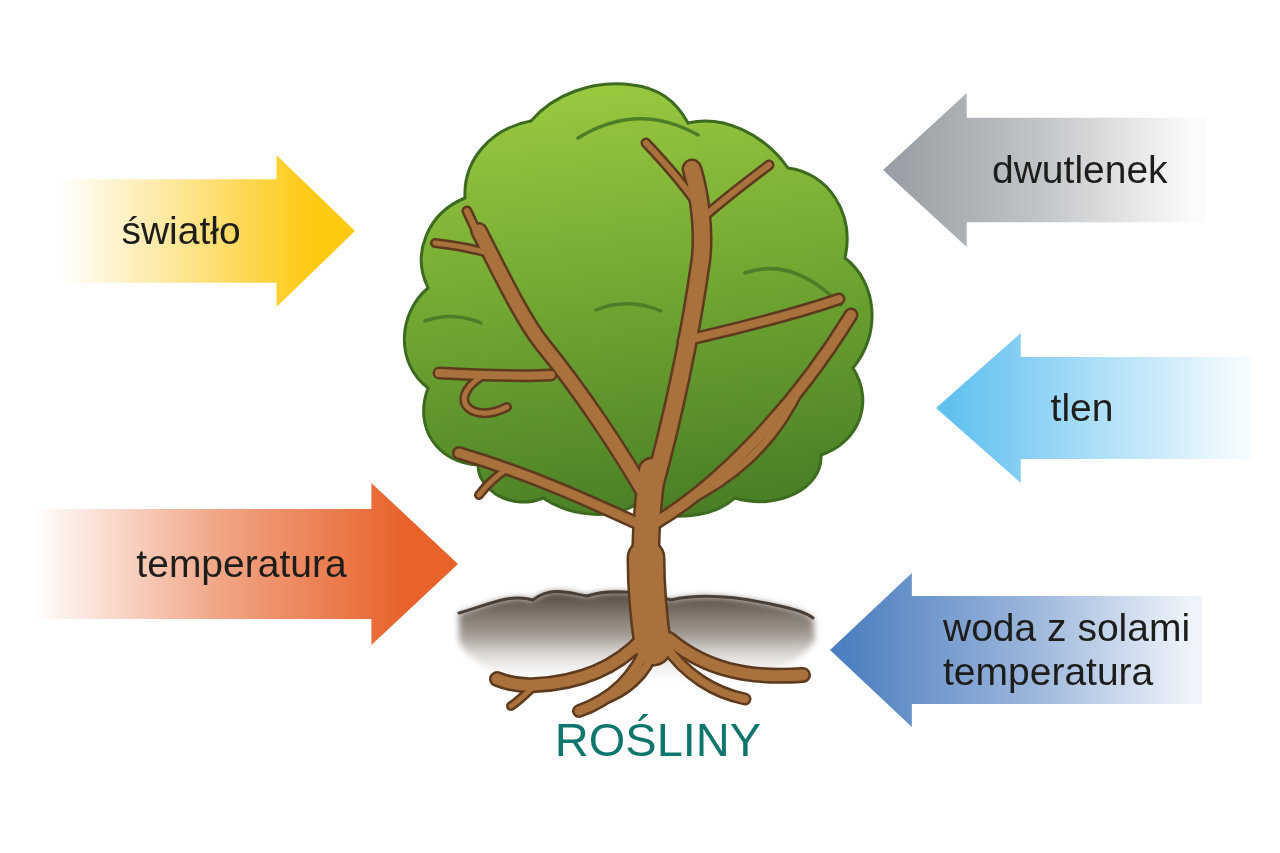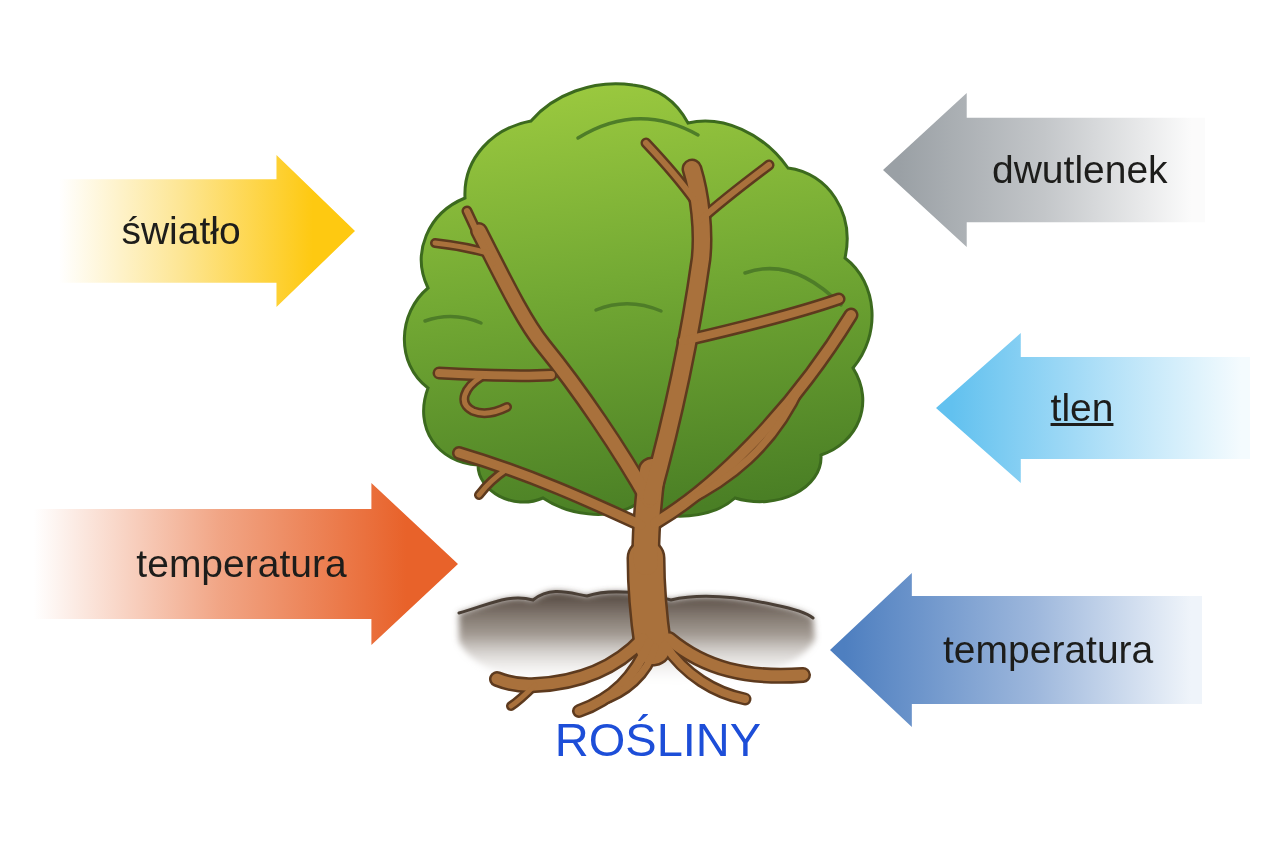--- a/index.html
+++ b/index.html
@@ -29,31 +29,31 @@
   .arrow-dwutlenek{
     left:883px;top:93px;width:322px;height:154px;
     clip-path:polygon(100% 16%,26% 16%,26% 0%,0% 50%,26% 100%,26% 84%,100% 84%);
     background:linear-gradient(90deg,#9aa0a5 5%,#c3c6c9 50%,#fbfbfb 96%);
     padding-left:109px;box-sizing:border-box;
   }
   .arrow-tlen{
     left:936px;top:333px;width:314px;height:150px;
     clip-path:polygon(100% 16%,27% 16%,27% 0%,0% 50%,27% 100%,27% 84%,100% 84%);
     background:linear-gradient(90deg,#62c1ef 5%,#b3e1f8 55%,#f4fbfe 97%);
-    padding-right:22px;box-sizing:border-box;text-decoration:underline;
+    padding-right:22px;box-sizing:border-box;
   }
   .arrow-woda{
     left:830px;top:573px;width:372px;height:154px;
     clip-path:polygon(100% 15%,22% 15%,22% 0%,0% 50%,22% 100%,22% 85%,100% 85%);
     background:linear-gradient(90deg,#4e7fc0 4%,#9db7dc 55%,#eff4fa 97%);
     padding-left:113px;box-sizing:border-box;
   }
   .title{
     position:absolute;left:508px;top:712px;width:300px;text-align:center;
-    font-size:47px;color:#1d4ed8;letter-spacing:0;
+    font-size:47px;color:#0f766e;letter-spacing:0;
   }
   .tree-svg{position:absolute;left:383px;top:73px;}
   .wood{stroke:#a9713c;fill:none;stroke-linecap:round;stroke-linejoin:round;}
   #wood-outlines path{stroke:#5d3a1e;fill:none;stroke-linecap:round;stroke-linejoin:round;}
   .crown{fill:url(#crownGrad);stroke:#3c6a1e;stroke-width:3;}
   .crown-arc{fill:none;stroke:#4e7d28;stroke-width:3.5;stroke-linecap:round;}
   .soil{fill:url(#soilGrad);}
   .soil-edge{fill:none;stroke:#4a3f36;stroke-width:3;stroke-linecap:round;}
 </style>
 </head>
@@ -71,20 +71,21 @@
 
   <div class="arrow arrow-dwutlenek multiline">
     <span class="label">dwutlenek</span>
   </div>
 
   <div class="arrow arrow-tlen">
     <span class="label">tlen</span>
   </div>
 
   <div class="arrow arrow-woda multiline">
+    <span class="label">woda z solami</span>
     <span class="label">temperatura</span>
   </div>
 
   <svg class="tree-svg" width="500" height="650" viewBox="0 0 500 650" aria-hidden="true">
     <defs>
       <linearGradient id="crownGrad" x1="0.35" y1="0" x2="0.5" y2="1">
         <stop offset="0" stop-color="#9bc93f"></stop>
         <stop offset="0.45" stop-color="#74aa34"></stop>
         <stop offset="1" stop-color="#4a7f25"></stop>
       </linearGradient>

